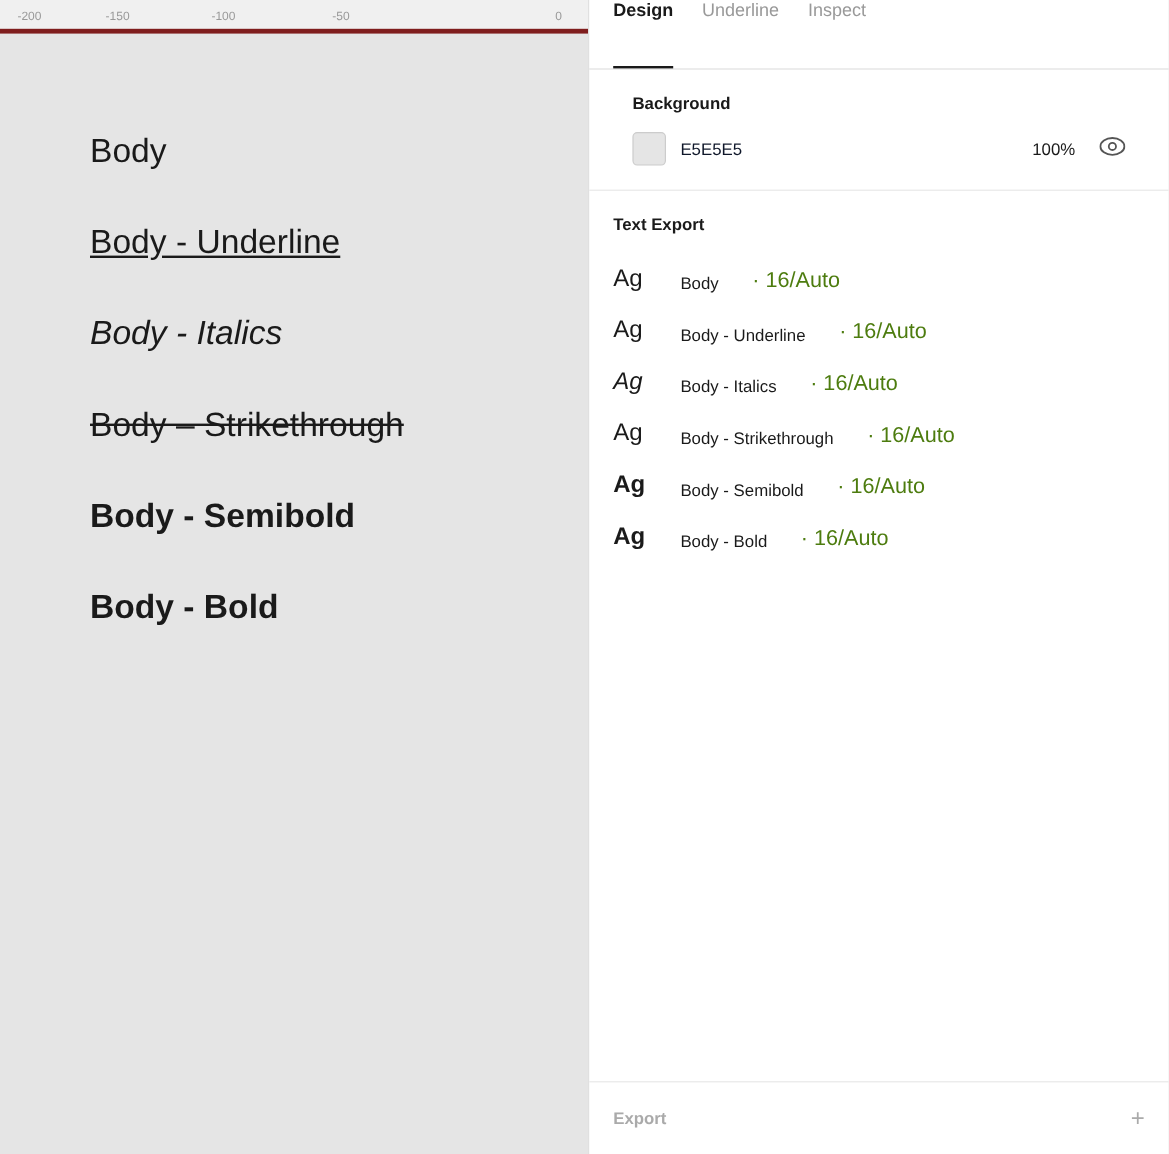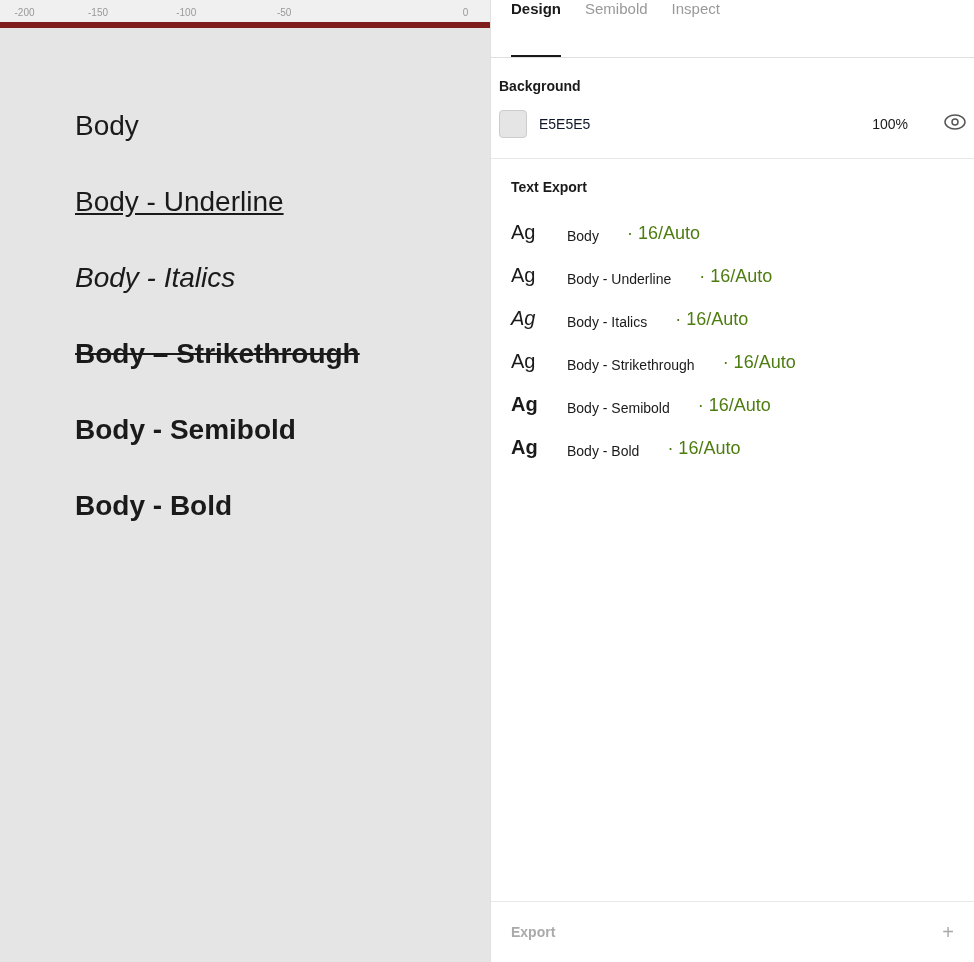--- a/index.html
+++ b/index.html
@@ -18,21 +18,21 @@
       width: 490px;
       height: 100%;
       background: #e5e5e5;
       position: relative;
       flex-shrink: 0;
     }
 
     .ruler {
       height: 28px;
       background: #f0f0f0;
-      border-bottom: 6px solid #7f1d1d;
+      border-bottom: 4px solid #7f1d1d;
       display: flex;
       align-items: flex-end;
       padding-bottom: 4px;
       position: relative;
     }
 
     .ruler-tick {
       position: absolute;
       font-size: 10px;
       color: #999;
@@ -47,21 +47,21 @@
     }
 
     .canvas-text-item {
       padding: 22px 0;
       font-size: 28px;
       color: #1a1a1a;
     }
 
     .canvas-text-item.underline { text-decoration: underline; }
     .canvas-text-item.italic { font-style: italic; }
-    .canvas-text-item.strikethrough { text-decoration: line-through; font-weight: bold; }
+    .canvas-text-item.strikethrough { text-decoration: line-through; }
     .canvas-text-item.semibold { font-weight: 600; }
     .canvas-text-item.bold { font-weight: 700; }
 
     
     .right-panel {
       width: 484px;
       height: 100%;
       background: #ffffff;
       border-left: 1px solid #e0e0e0;
       display: flex;
@@ -87,21 +87,21 @@
     }
 
     .tab.active {
       color: #1a1a1a;
       font-weight: 600;
       border-bottom: 2px solid #1a1a1a;
     }
 
     
     .section {
-      padding: 20px 8px;
+      padding: 20px 36px;
       border-bottom: 1px solid #e8e8e8;
     }
 
     .section-title {
       font-size: 14px;
       font-weight: 700;
       color: #1a1a1a;
       margin-bottom: 16px;
     }
 
@@ -121,21 +121,21 @@
 
     .color-hex {
       font-size: 14px;
       color: #0f172a;
       flex: 1;
     }
 
     .color-opacity {
       font-size: 14px;
       color: #1a1a1a;
-      margin-right: 24px;
+      margin-right: 8px;
     }
 
     .eye-icon {
       font-size: 18px;
       color: #666;
       cursor: pointer;
     }
 
     
     .text-styles-section {
@@ -211,21 +211,21 @@
     <div class="canvas-text-item strikethrough">Body – Strikethrough</div>
     <div class="canvas-text-item semibold">Body - Semibold</div>
     <div class="canvas-text-item bold">Body - Bold</div>
   </div>
 </div>
 
 <div class="right-panel">
 
   <div class="tab-bar">
     <div class="tab active">Design</div>
-    <div class="tab">Semibold</div>
+    <div class="tab">Underline</div>
     <div class="tab">Inspect</div>
   </div>
 
   <div class="section">
     <div class="section-title">Background</div>
     <div class="bg-row">
       <div class="color-swatch" style="background:#e5e5e5;"></div>
       <span class="color-hex">E5E5E5</span>
       <span class="color-opacity">100%</span>
       <span class="eye-icon">

